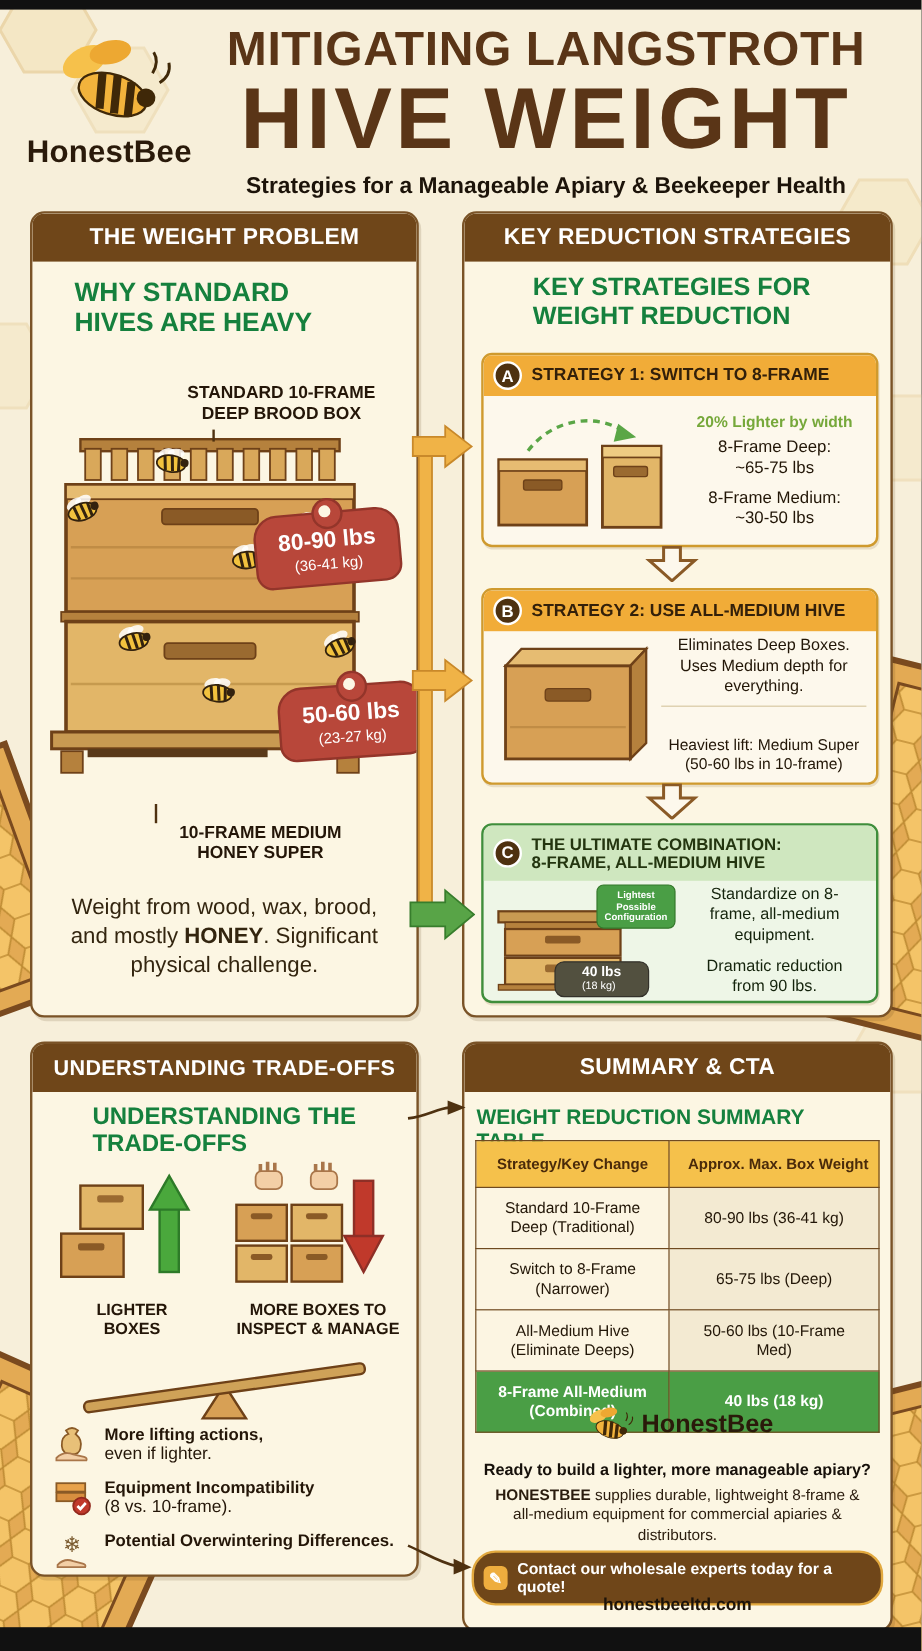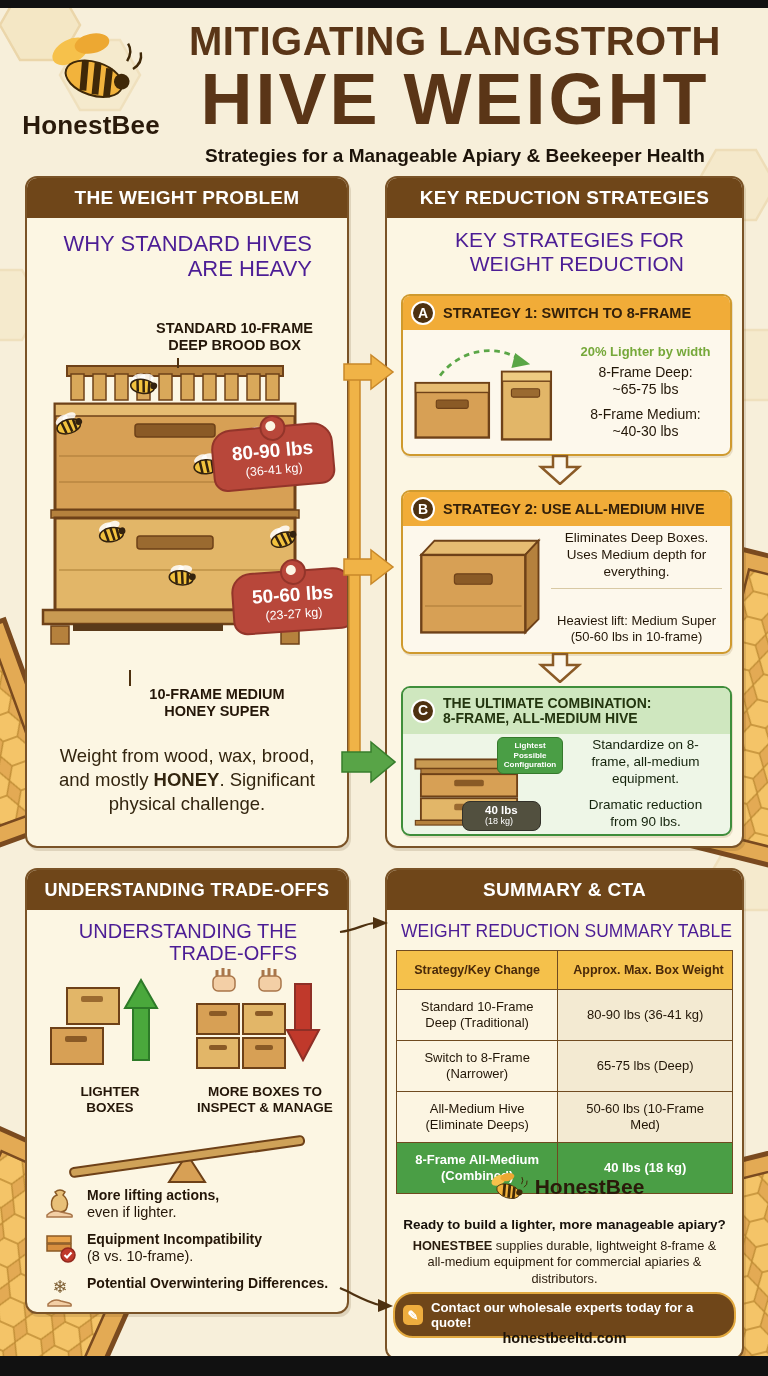--- a/index.html
+++ b/index.html
@@ -19,21 +19,21 @@
   .subtitle{font-size:19px;font-weight:700;color:#1c1309;margin-top:10px}
 
   
   .panel{position:absolute;background:#fcf6e3;border:2.5px solid #7a5327;border-radius:12px;z-index:3;overflow:hidden;box-shadow:2px 3px 0 rgba(90,60,20,.15)}
   .phead{height:40px;background:#6f4619;display:flex;align-items:center;justify-content:center;color:#fff;font-weight:700;font-size:19px;letter-spacing:.3px}
   #p1{left:25px;top:176px;width:320px;height:668px}
   #p2{left:385px;top:176px;width:355px;height:668px}
   #p3{left:25px;top:868px;width:320px;height:442px}
   #p4{left:385px;top:868px;width:355px;height:488px}
   #p3 .phead{font-size:18px}
-  .h2{position:absolute;font-weight:400;text-align:right;color:#4c1d95;line-height:1.12}
+  .h2{position:absolute;font-weight:700;text-align:left;color:#15803d;line-height:1.12}
   #p1 .h2{left:35px;right:35px;top:54px;font-size:22px}
   #p2 .h2{left:57px;right:58px;top:50px;font-size:21px}
   #p3 .h2{left:50px;right:50px;top:50px;font-size:20px}
   #p4 .h2{left:10px;right:10px;top:52px;font-size:17.5px}
 
   
   .boxlabel{position:absolute;font-size:14.5px;font-weight:800;text-align:center;color:#241608;line-height:1.2}
   .lt{left:120px;top:142px;width:175px}
   .lb{left:105px;top:508px;width:170px}
   .lline{position:absolute;background:#4e3110;width:2px;z-index:4}
@@ -273,21 +273,21 @@
           <rect x="96" y="36" width="52" height="10" fill="#eecb82" stroke="#6e4118" stroke-width="1.5"></rect>
           <rect x="106" y="54" width="30" height="9" rx="2" fill="#9a6a30" stroke="#6e4118" stroke-width="1.2"></rect>
           <path d="M30 40 C 55 8 95 8 116 24" stroke="#5aa646" stroke-width="3" stroke-dasharray="6 5" fill="none"></path>
           <polygon points="110,16 126,28 106,32" fill="#5aa646"></polygon>
         </svg>
         <div class="acol">
           <div class="greenline">20% Lighter by width</div>
           <div class="aline">8-Frame Deep:</div>
           <div class="aline">~65-75 lbs</div>
           <div class="aline mt">8-Frame Medium:</div>
-          <div class="aline">~40-30 lbs</div>
+          <div class="aline">~30-50 lbs</div>
         </div>
       </div>
     </div>
 
     <svg class="darr" id="darr1" viewBox="0 0 44 30">
       <polygon points="15,1 29,1 29,12 41,12 22,29 3,12 15,12" fill="#fdf8ec" stroke="#8a5a26" stroke-width="2.5"></polygon>
     </svg>
 
     <div class="scard" id="cardB">
       <div class="shead">

